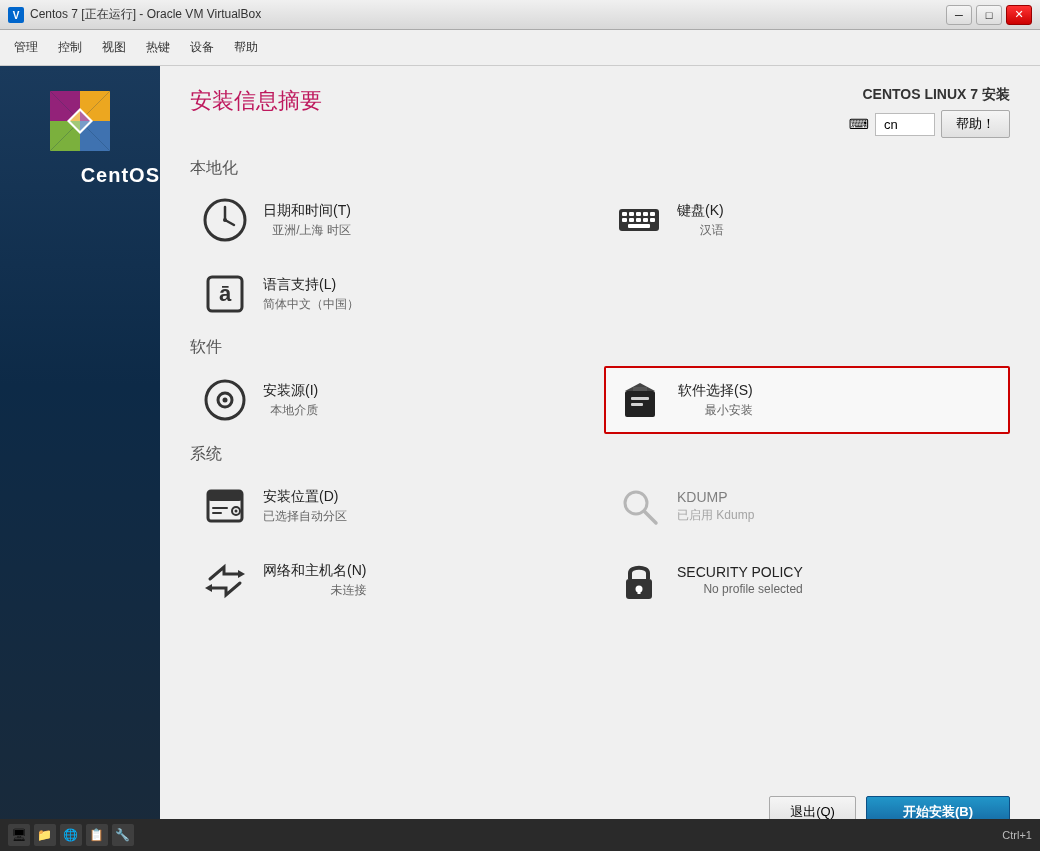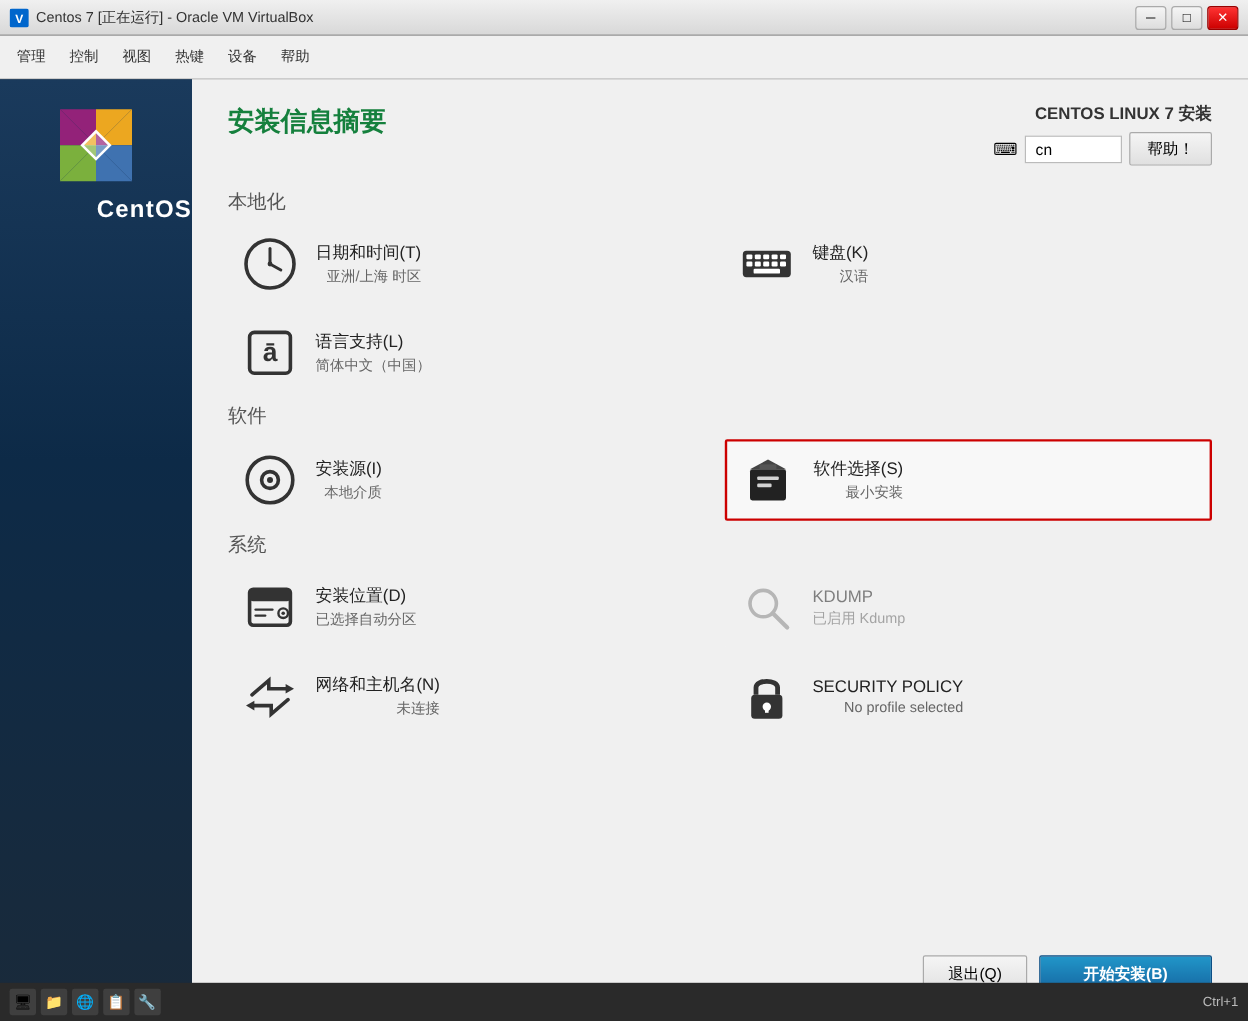--- a/index.html
+++ b/index.html
@@ -107,22 +107,22 @@
 
     
     .content-header {
       display: flex;
       justify-content: space-between;
       align-items: flex-start;
       padding: 20px 30px 10px 30px;
     }
     .page-title {
       font-size: 22px;
-      color: #15803d;
-      font-weight: bold;
+      color: #be185d;
+      font-weight: normal;
       text-align: right;
     }
     .header-right {
       text-align: right;
     }
     .install-title {
       font-size: 14px;
       color: #333;
       font-weight: bold;
       margin-bottom: 6px;
@@ -133,21 +133,21 @@
       gap: 6px;
       justify-content: flex-end;
     }
     .keyboard-icon {
       font-size: 14px;
     }
     .lang-input {
       border: 1px solid #bbb;
       padding: 3px 8px;
       font-size: 13px;
-      width: 81px;
+      width: 60px;
       background: white;
     }
     .help-button {
       background: linear-gradient(to bottom, #f5f5f5, #e0e0e0);
       border: 1px solid #aaa;
       padding: 4px 14px;
       font-size: 13px;
       cursor: pointer;
       border-radius: 2px;
     }

